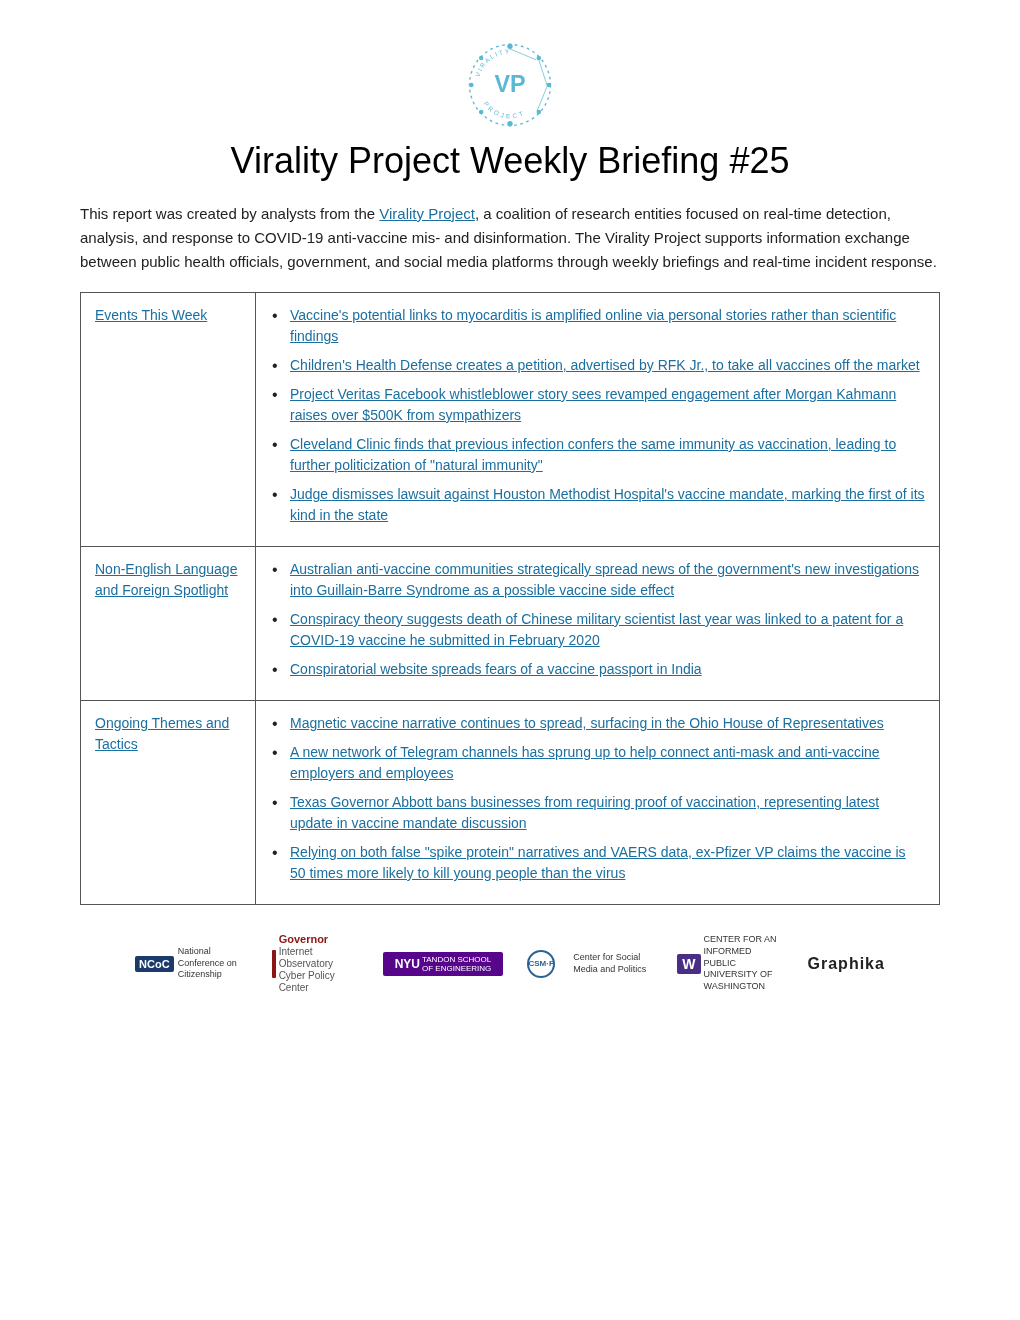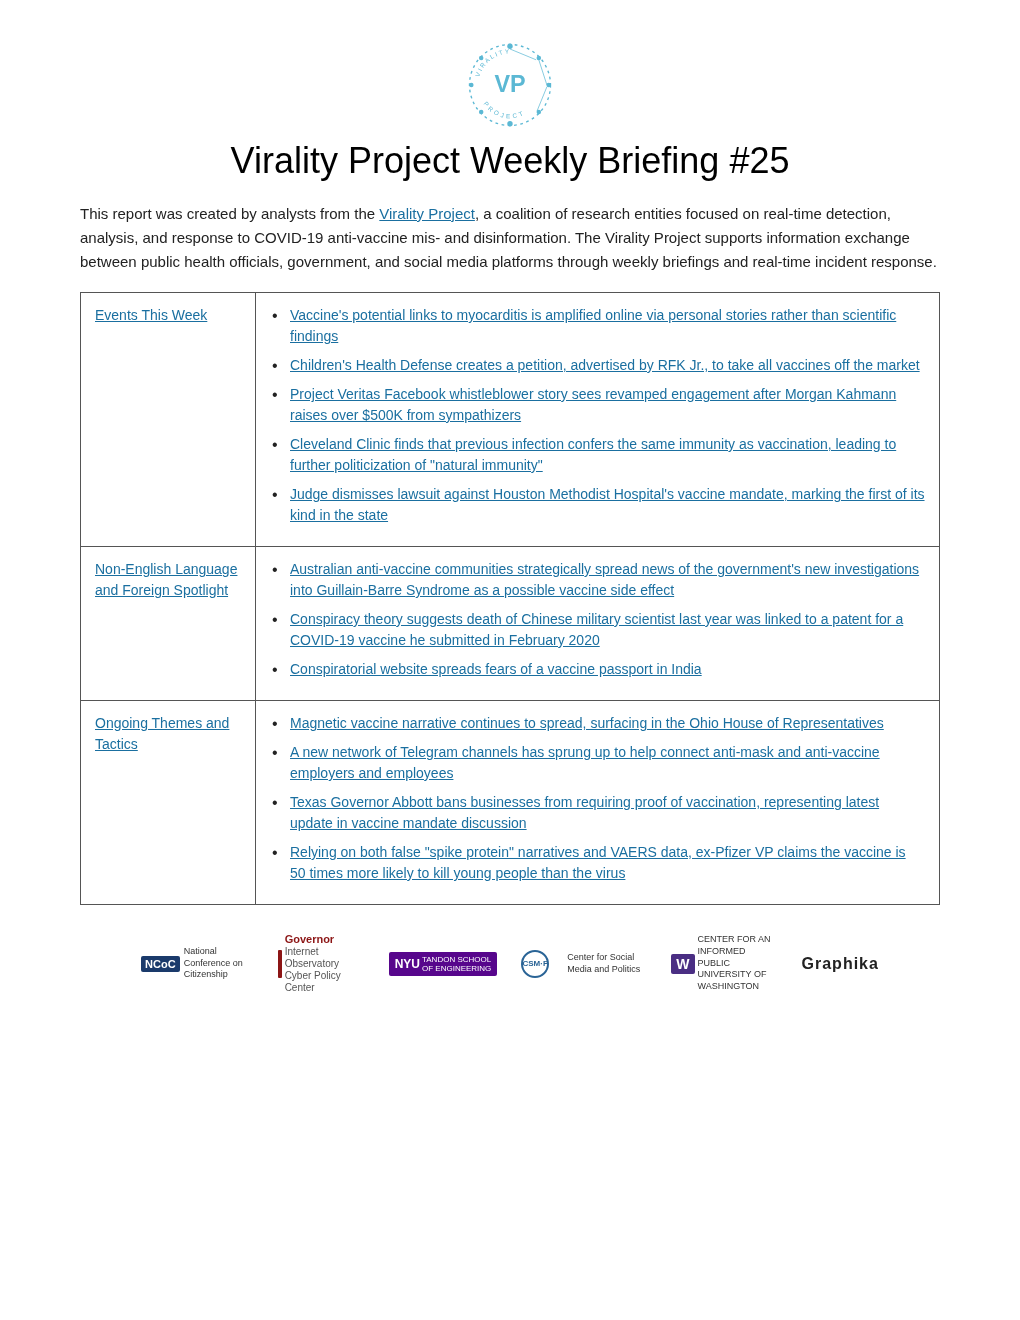--- a/index.html
+++ b/index.html
@@ -149,21 +149,21 @@
       width: 4px;
       height: 28px;
       border-radius: 1px;
     }
     .nyu-logo {
       display: flex;
       align-items: center;
       gap: 2px;
       background: #57068c;
       color: white;
-      padding: 3px 6px;
+      padding: 3px 12px;
       border-radius: 2px;
       font-weight: bold;
       font-size: 12px;
     }
     .nyu-tandon {
       display: flex;
       flex-direction: column;
       gap: 0;
       font-size: 8px;
       color: white;

